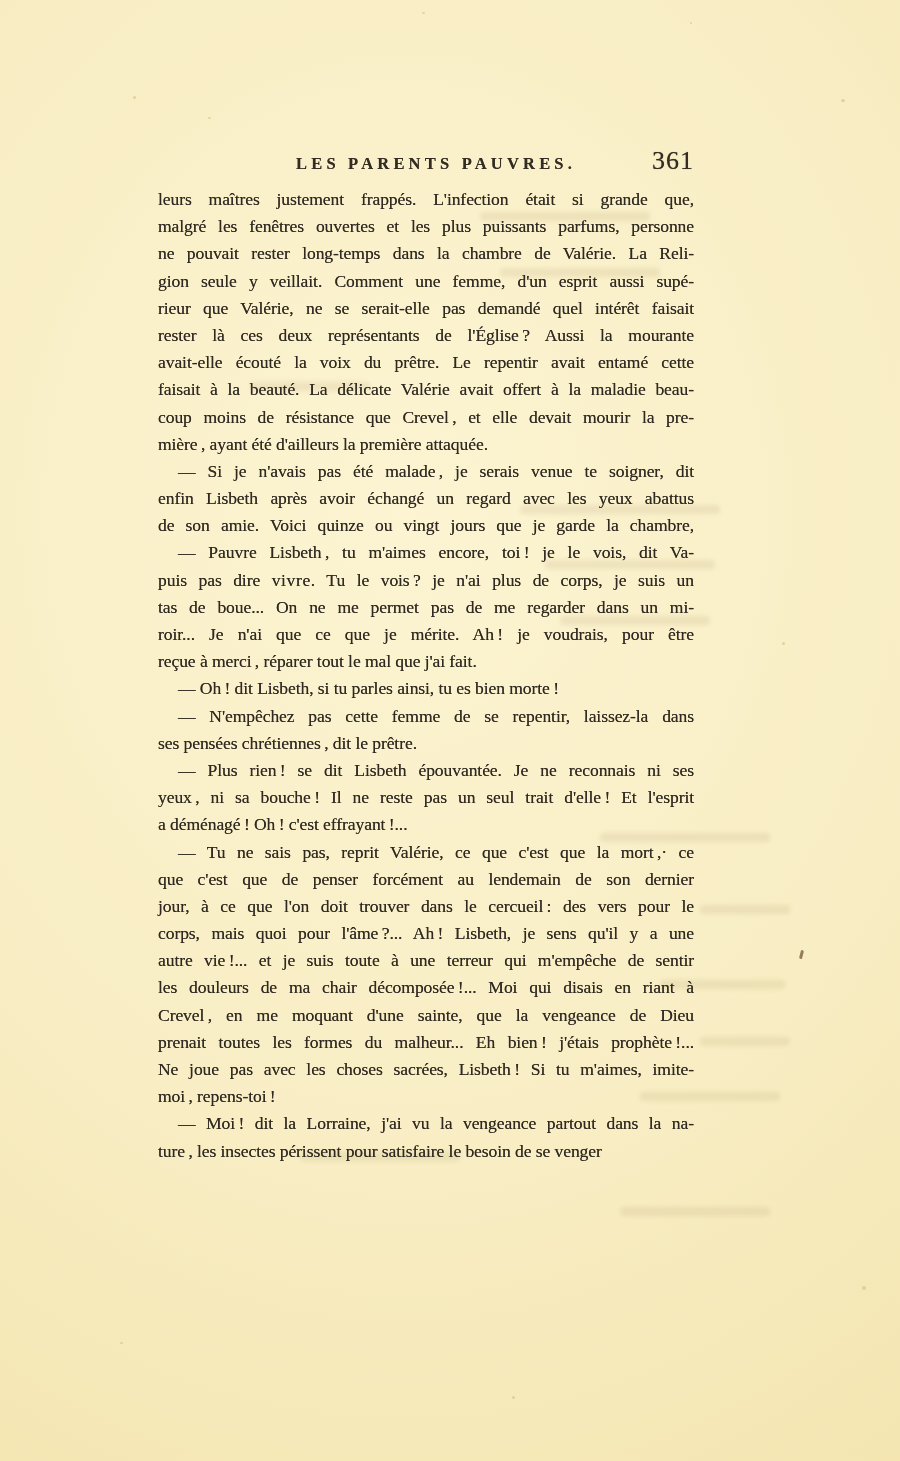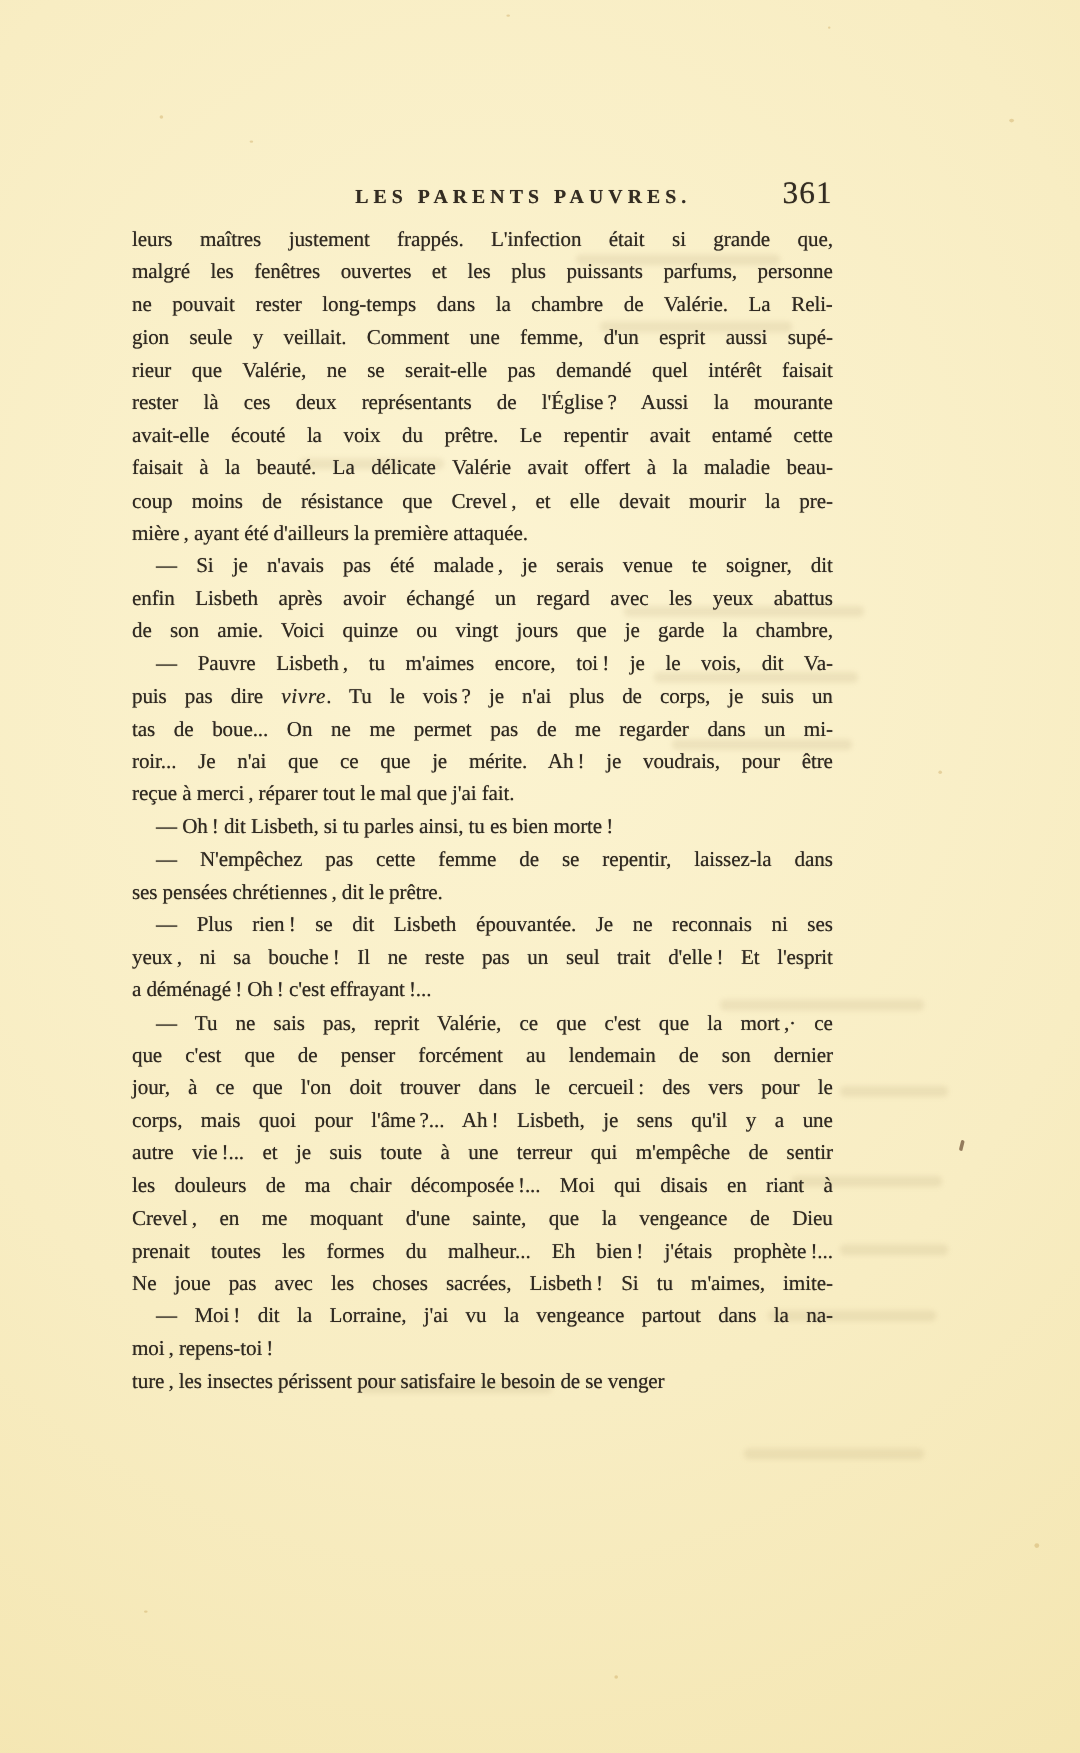--- a/index.html
+++ b/index.html
@@ -21,24 +21,24 @@
     position: absolute; right: 0; top: -2px;
     font-size: 26px; font-weight: 400; letter-spacing: 1px;
     text-shadow: 0 0 0.7px rgba(51,44,34,0.7);
   }
   
   .body-text {
     position: absolute; left: 110px; top: 186px; width: 584px;
     color: #2f2921; font-size: 17.6px; letter-spacing: -0.1px;
     text-shadow: 0 0 0.6px rgba(47,41,33,0.72);
   }
-  .line { text-align: justify; text-align-last: justify; line-height: 27.2px; height: 27.2px; white-space: nowrap0; }
+  .line { text-align: justify; text-align-last: justify; line-height: 27.2px; height: 27.2px; white-space: nowrap0; margin-left: 48px; }
   .line.last { text-align-last: left; }
   .line.indent { padding-left: 20px; }
-  .italic { font-style: italic; letter-spacing: 0.6px; }
+  .italic { letter-spacing: 0.6px; }
   
   .ghost { position: absolute; height: 9px; border-radius: 4px; filter: blur(2px);
            background: rgba(150,124,76,0.12); pointer-events: none; }
   .fleck { position: absolute; border-radius: 50%; background: rgba(193,152,72,0.34); pointer-events: none; }
   .margin-mark {
     position: absolute; left: 800px; top: 950px; width: 3px; height: 9px;
     background: #82674a; border-radius: 2px 2px 1px 2px; transform: rotate(14deg); opacity: 0.85;
   }
 </style>
 </head>
@@ -106,18 +106,18 @@
       <div class="line last">a déménagé ! Oh ! c'est effrayant !...</div>
       <div class="line indent">— Tu ne sais pas, reprit Valérie, ce que c'est que la mort ,· ce</div>
       <div class="line">que c'est que de penser forcément au lendemain de son dernier</div>
       <div class="line">jour, à ce que l'on doit trouver dans le cercueil : des vers pour le</div>
       <div class="line">corps, mais quoi pour l'âme ?... Ah ! Lisbeth, je sens qu'il y a une</div>
       <div class="line">autre vie !... et je suis toute à une terreur qui m'empêche de sentir</div>
       <div class="line">les douleurs de ma chair décomposée !... Moi qui disais en riant à</div>
       <div class="line">Crevel , en me moquant d'une sainte, que la vengeance de Dieu</div>
       <div class="line">prenait toutes les formes du malheur... Eh bien ! j'étais prophète !...</div>
       <div class="line">Ne joue pas avec les choses sacrées, Lisbeth ! Si tu m'aimes, imite-</div>
+      <div class="line last">moi , repens-toi !</div>
       <div class="line indent">— Moi ! dit la Lorraine, j'ai vu la vengeance partout dans la na-</div>
-      <div class="line last">moi , repens-toi !</div>
       <div class="line last">ture , les insectes périssent pour satisfaire le besoin de se venger</div>
     </div>
 
 </div>
 
 </body></html>

